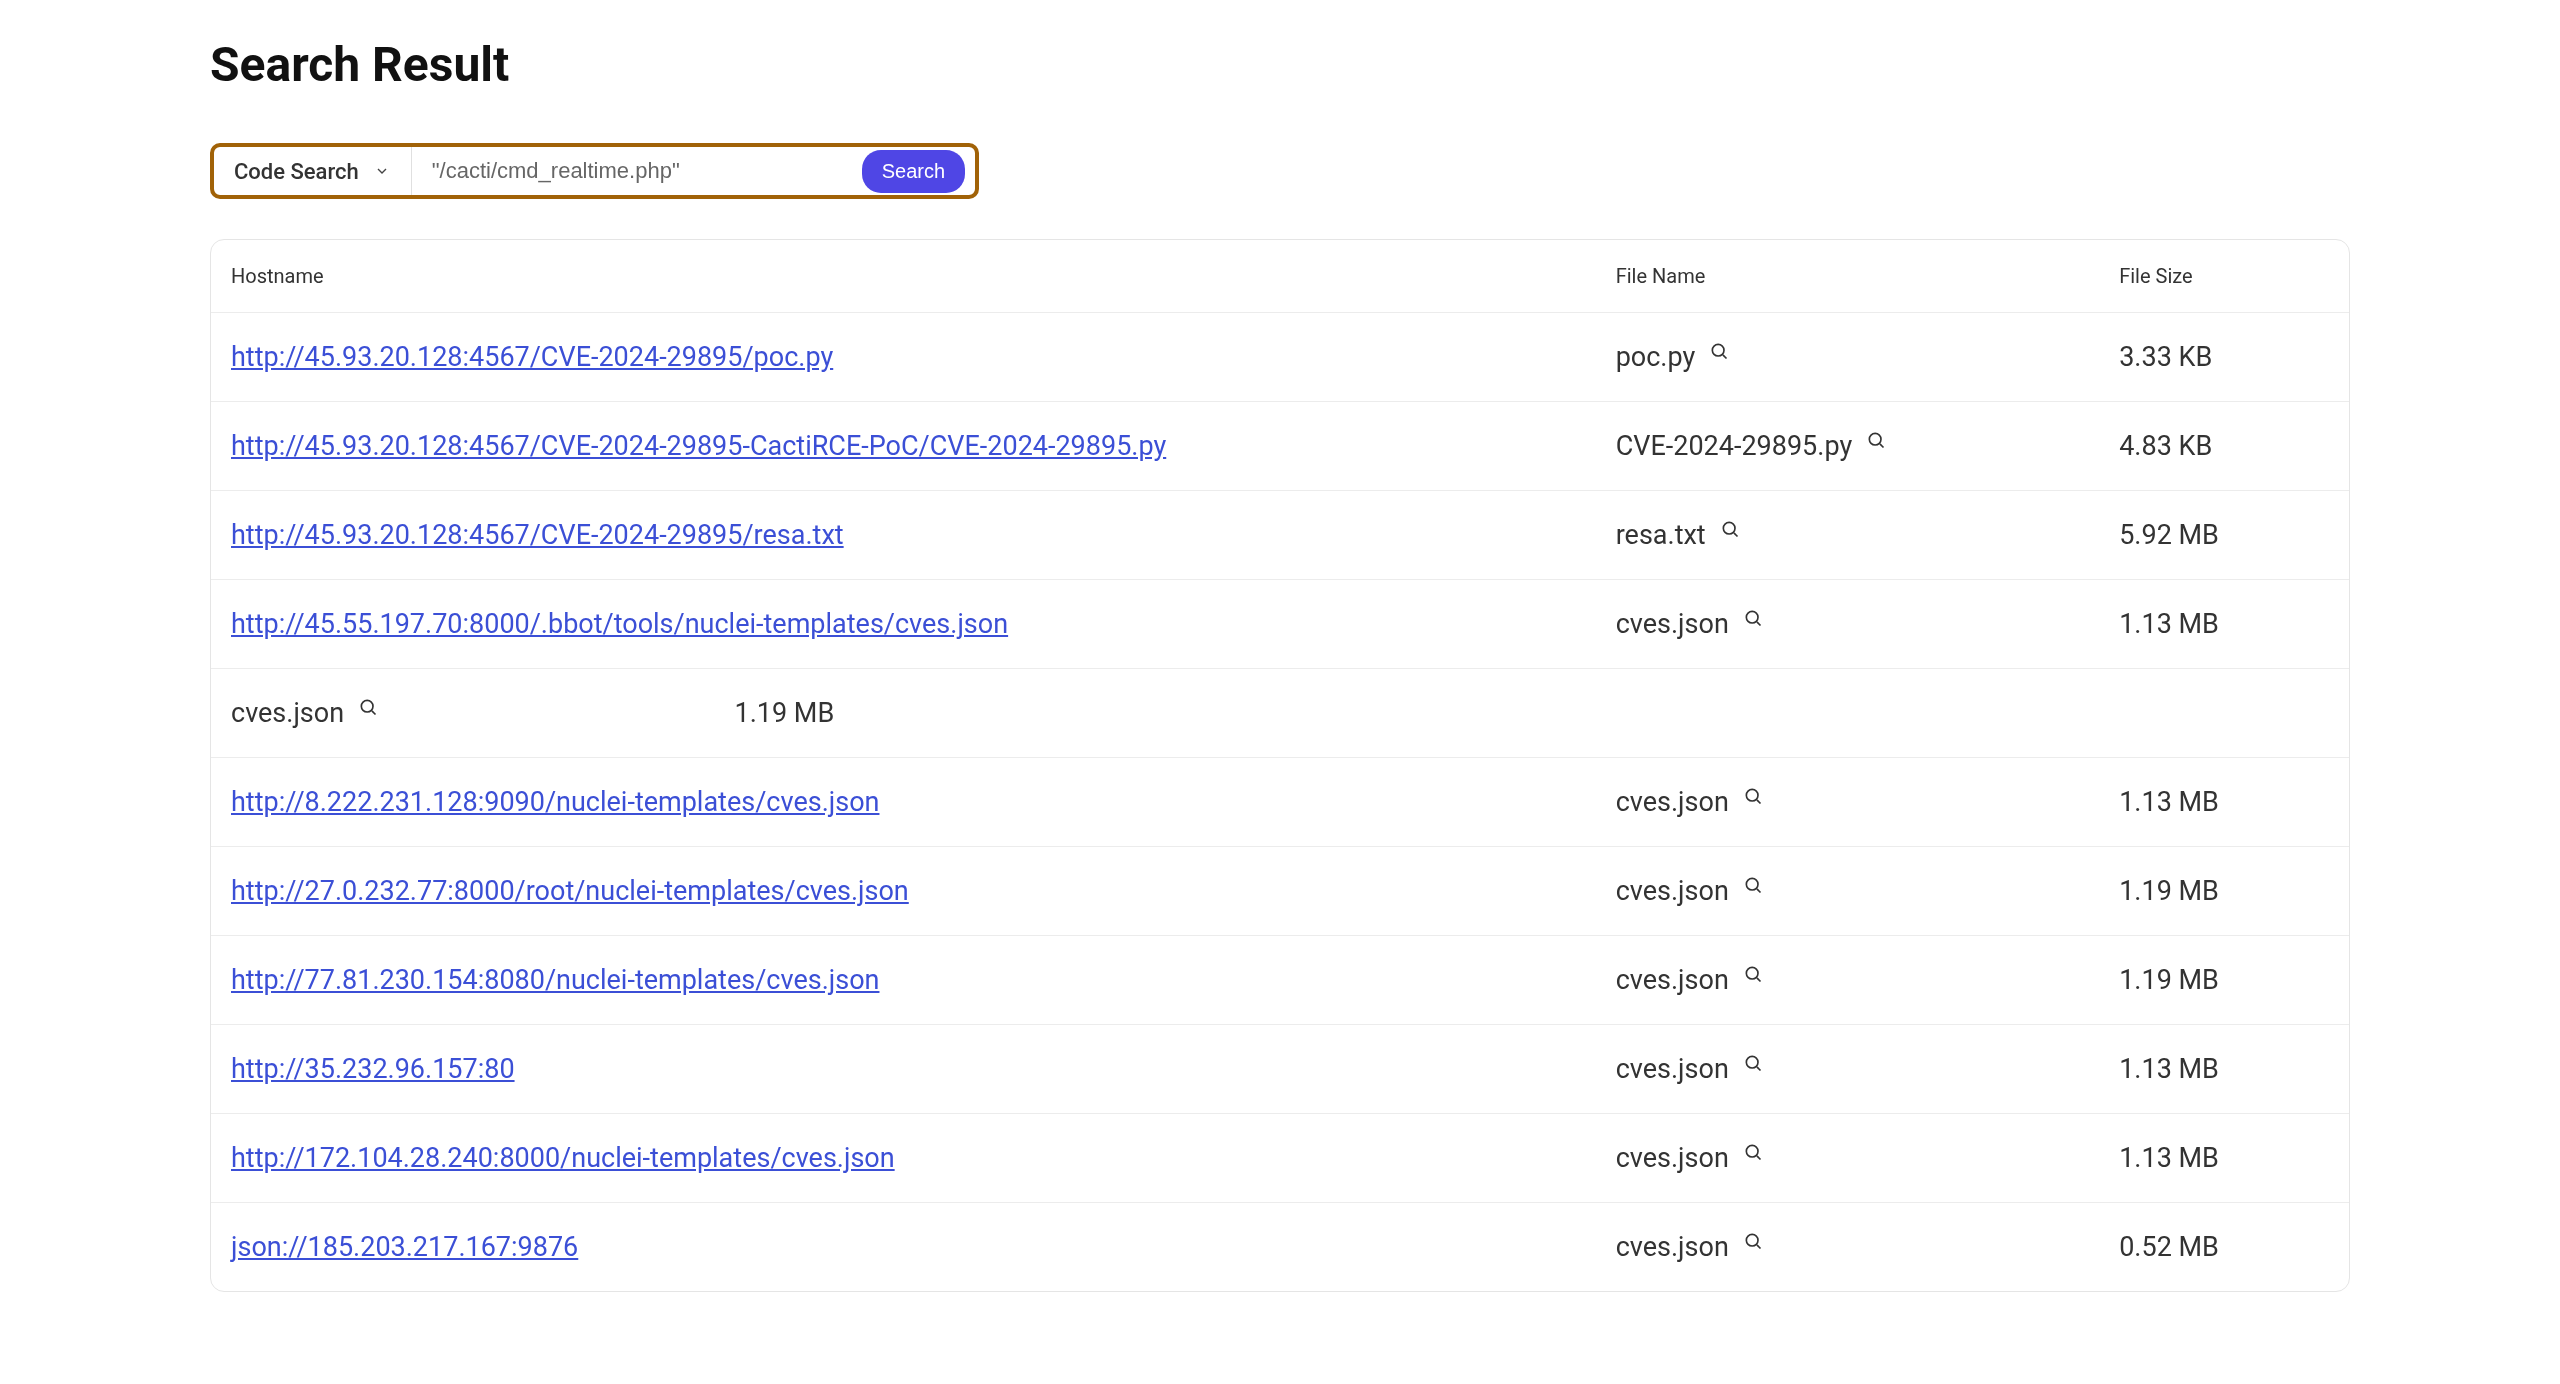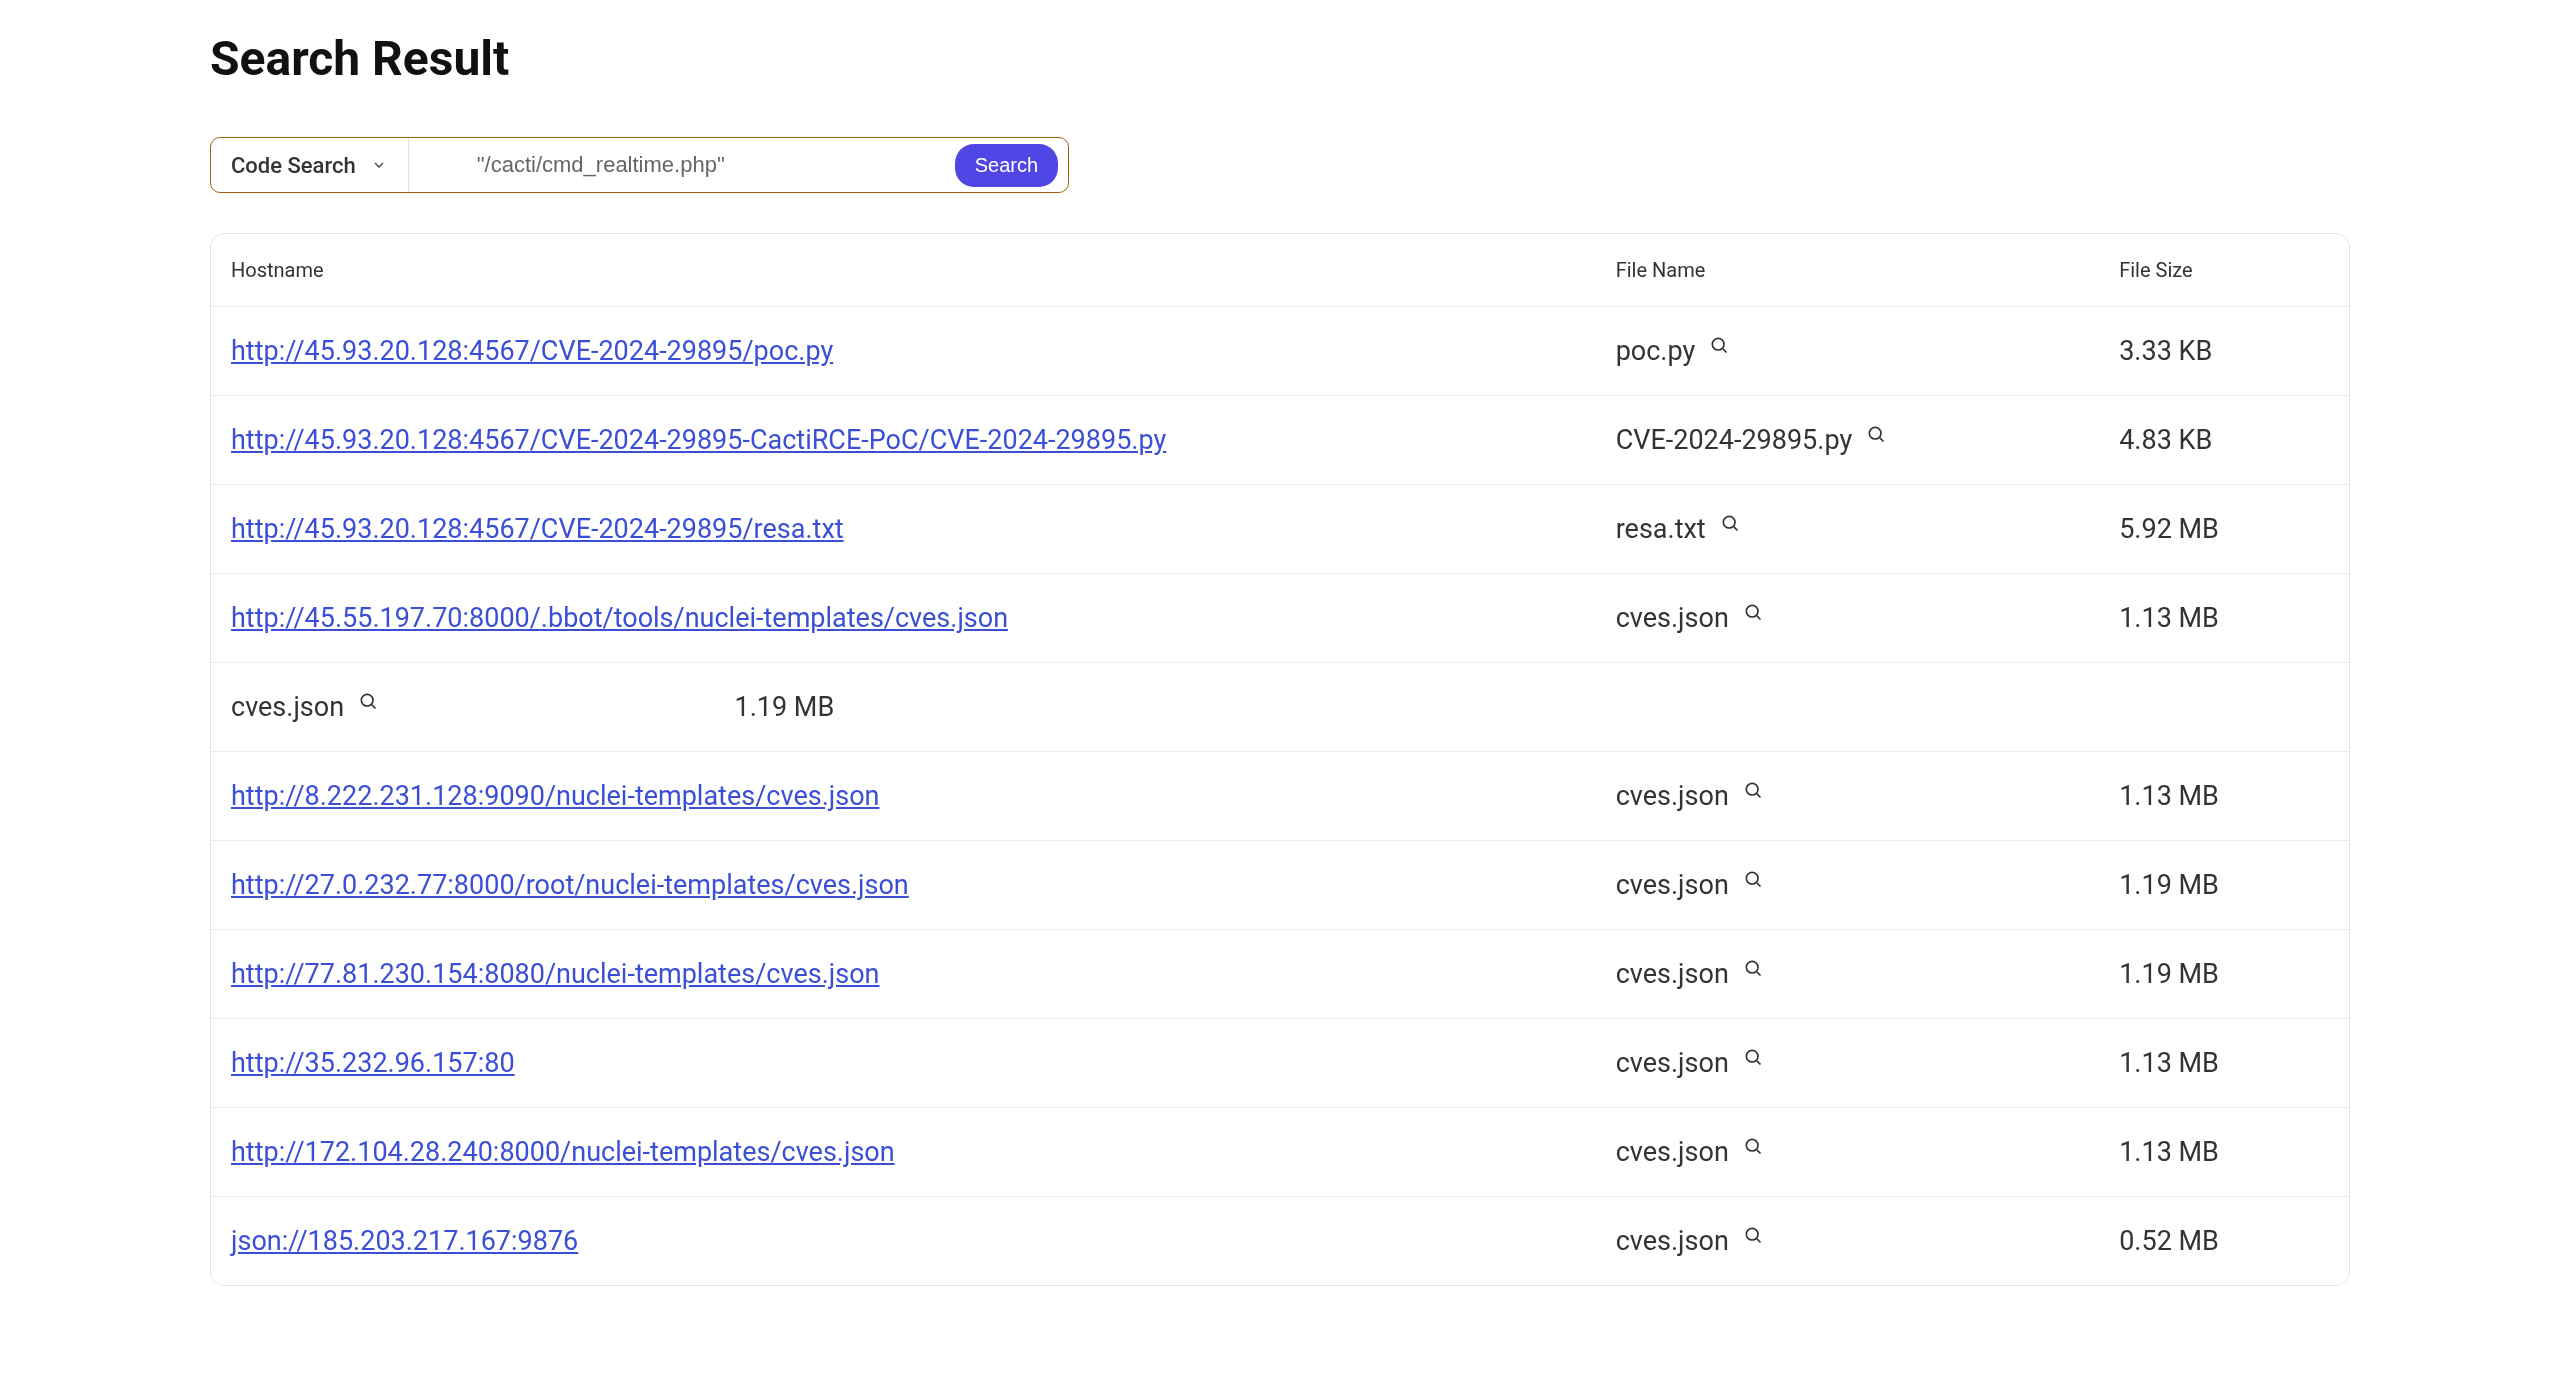--- a/index.html
+++ b/index.html
@@ -19,33 +19,32 @@
       max-width: 2400px;
       margin: 0 auto;
       padding: 0 130px;
     }
     
     .page-title {
       font-size: 48px;
       font-weight: 700;
       color: #111;
       margin-bottom: 50px;
-      margin-top: 10px;
+      margin-top: 16px;
     }
     
     .search-bar {
       display: inline-flex;
       align-items: center;
-      border: 1px solid #a16207;
+      border: 4px solid #a16207;
       border-radius: 10px;
       background: #fff;
       padding: 0;
       margin-bottom: 40px;
       height: 56px;
-      gap: 48px;
     }
     
     .search-type-select {
       display: flex;
       align-items: center;
       gap: 14px;
       padding: 0 20px;
       height: 100%;
       border-right: 1px solid #e0e0e0;
       cursor: pointer;

